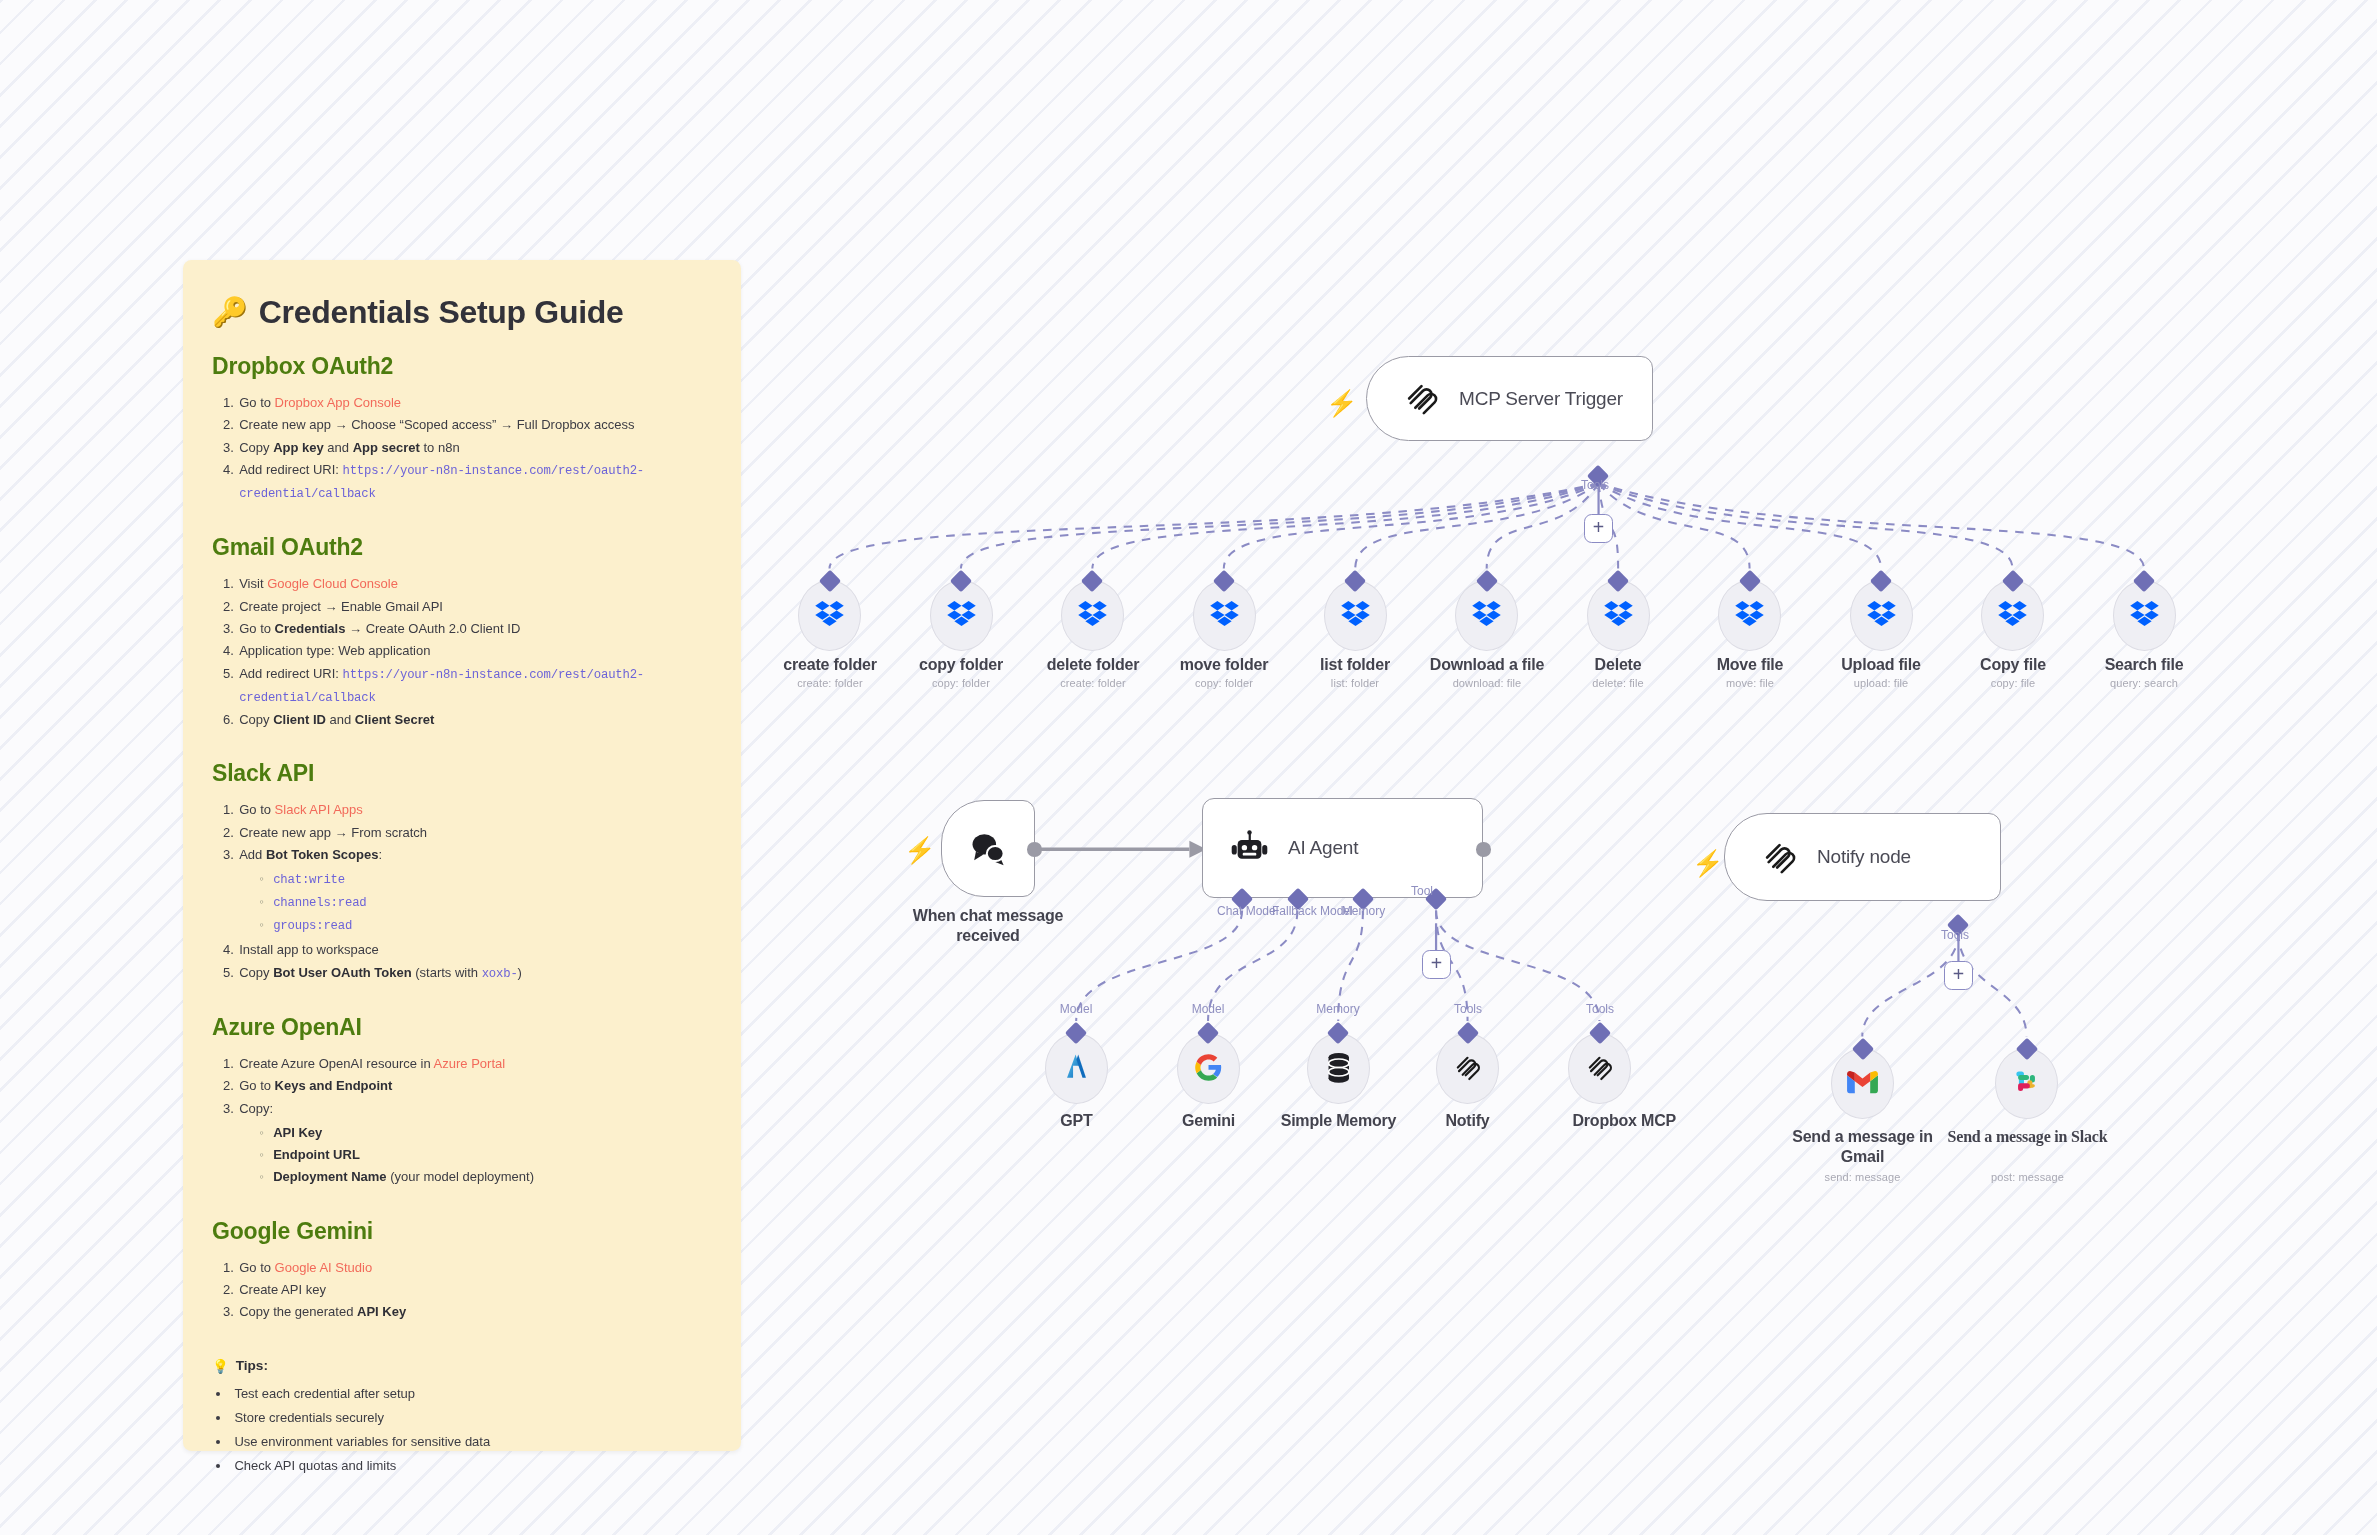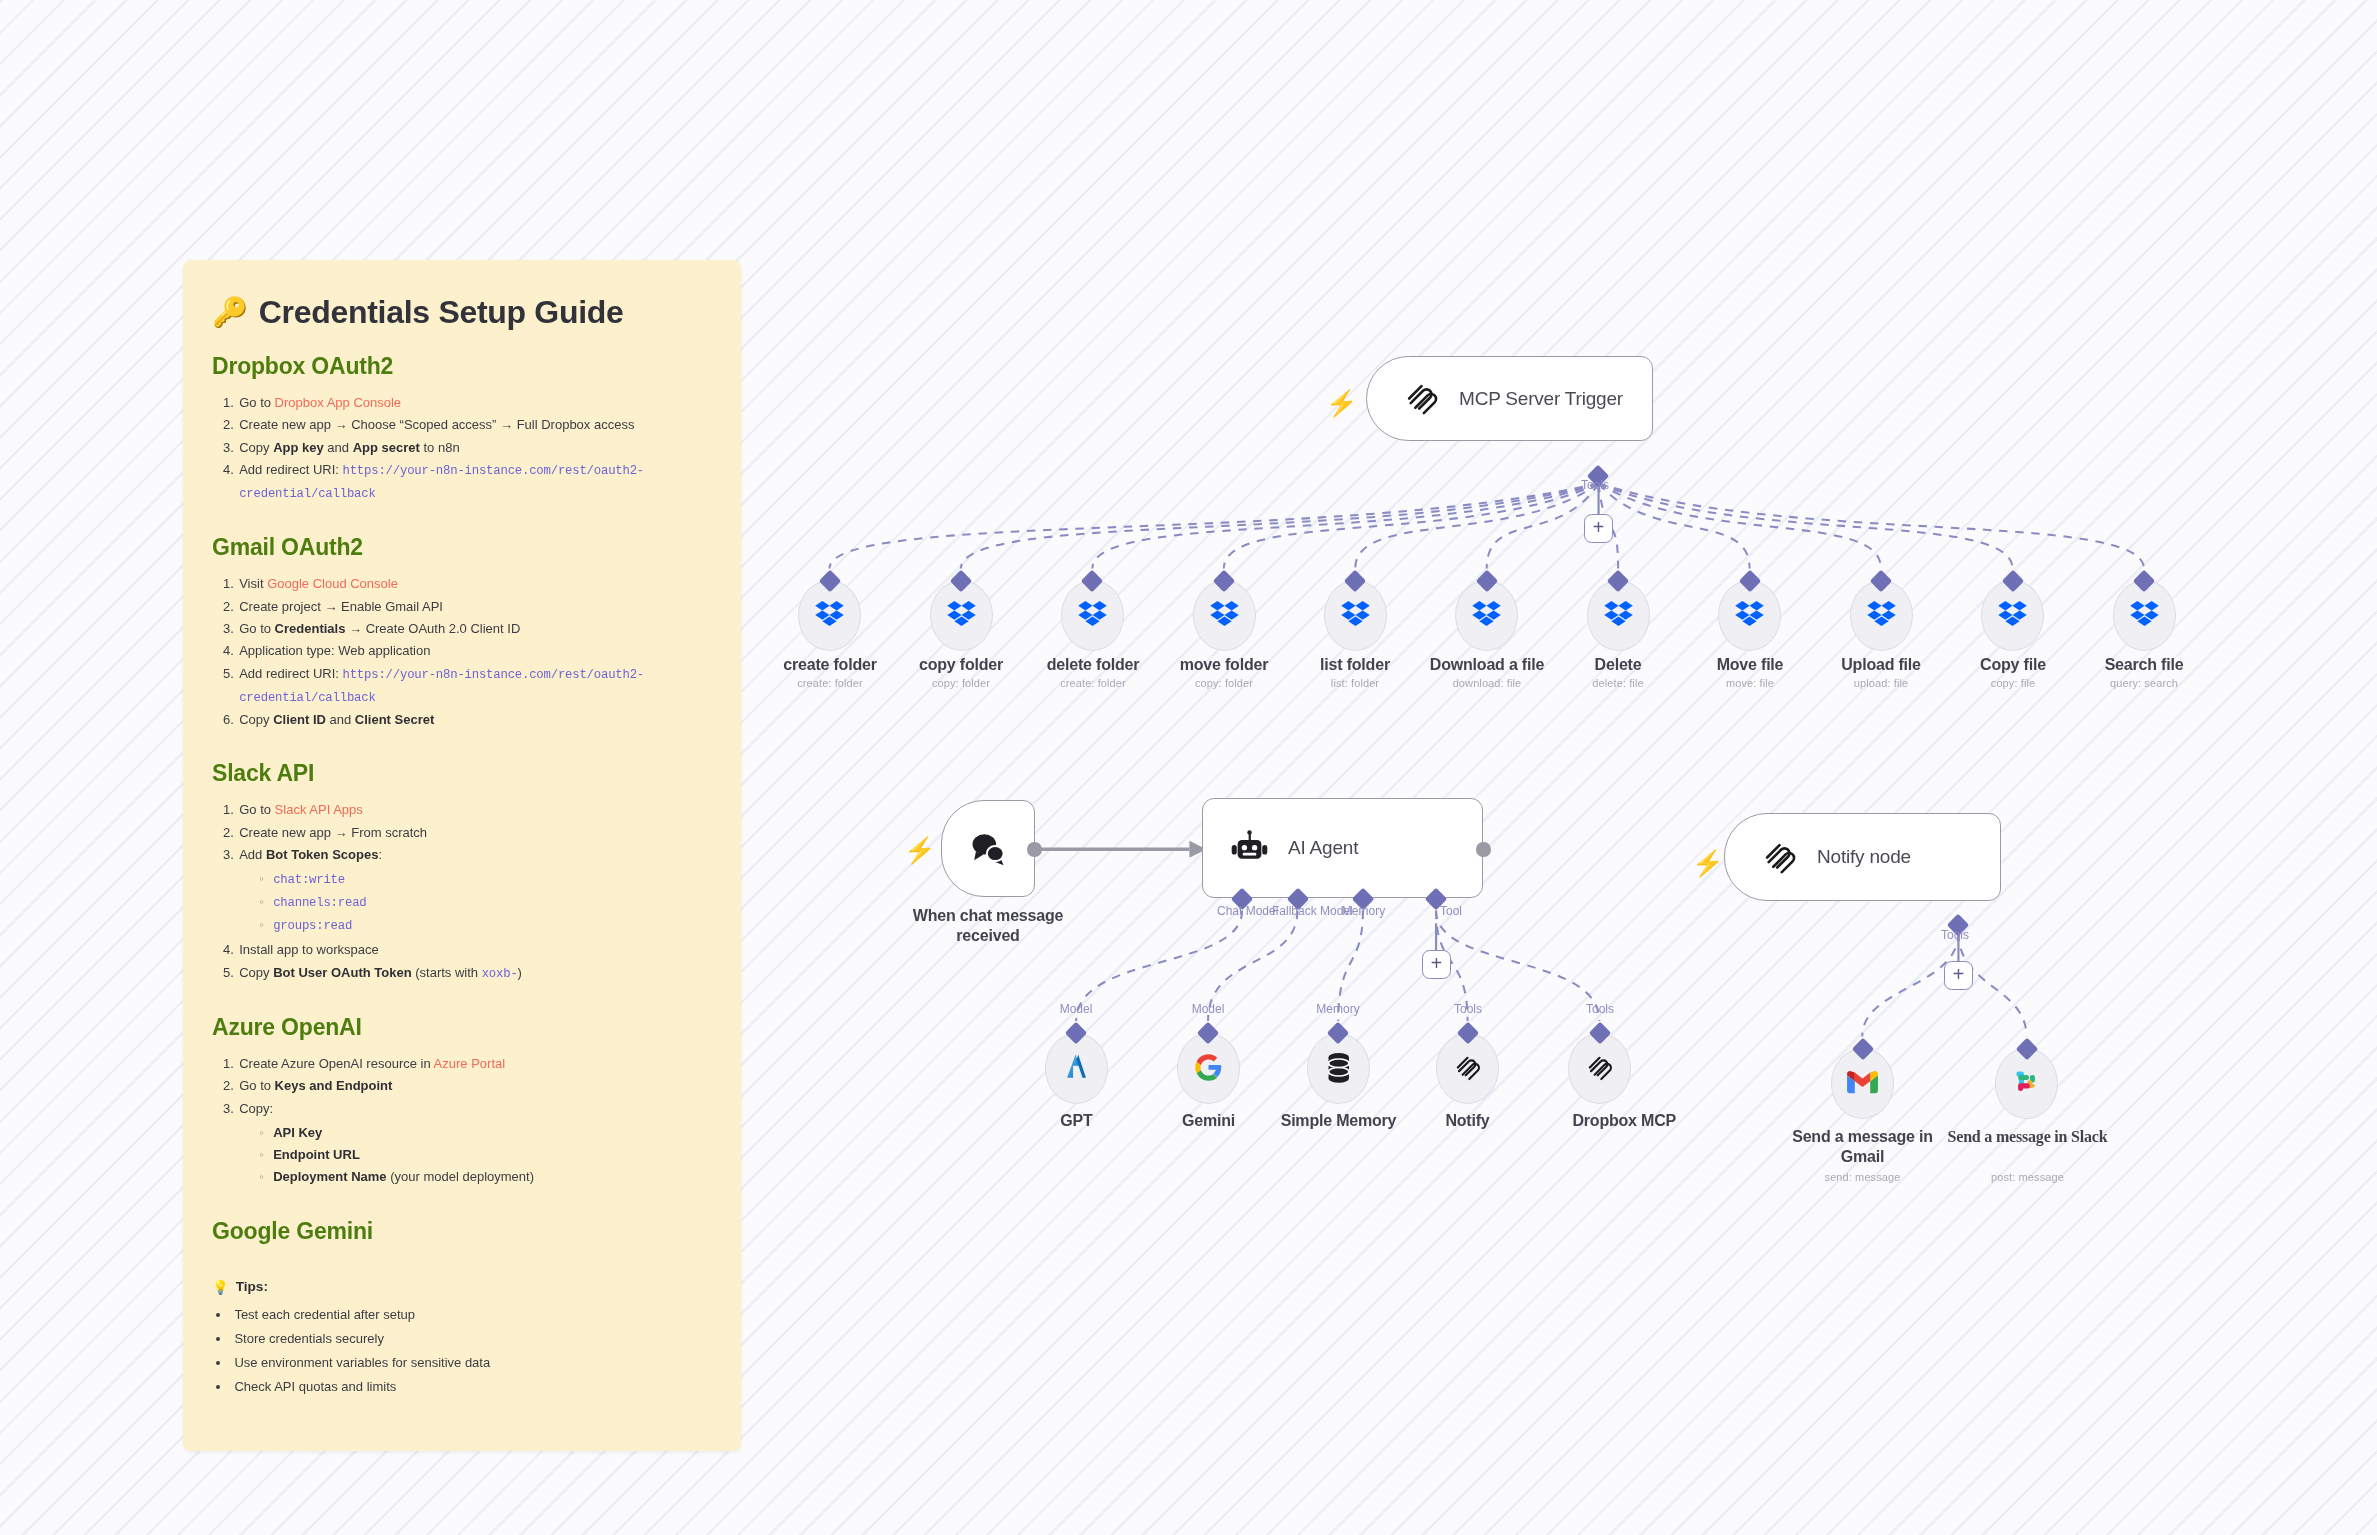--- a/index.html
+++ b/index.html
@@ -112,20 +112,25 @@
       <ol class="steps">
         <li><span>Create Azure OpenAI resource in </span><span class="lnk">Azure Portal</span></li>
         <li><span>Go to </span><span class="b">Keys and Endpoint</span></li>
         <li><span>Copy:</span><ul class="sub">
             <li><span class="b">API Key</span></li>
             <li><span class="b">Endpoint URL</span></li>
             <li><span class="b">Deployment Name</span><span> (your model deployment)</span></li>
           </ul></li>
       </ol>
       <div class="sec-h">Google Gemini</div>
+      <ol class="steps">
+        <li><span>Go to </span><span class="lnk">Google AI Studio</span></li>
+        <li><span>Create API key</span></li>
+        <li><span>Copy the generated </span><span class="b">API Key</span></li>
+      </ol>
     </div>
 
   <div class="tips-head">
     <span>💡</span>
     <span>Tips:</span>
   </div>
   <ul class="tips" id="tips-host">
       <li>Test each credential after setup</li>
       <li>Store credentials securely</li>
       <li>Use environment variables for sensitive data</li>
@@ -369,21 +374,21 @@
 </div>
 <div class="dot" style="left:1476px;top:842px;"></div>
 <div id="agent-ports-host">
     <div class="diamond" style="left: 1234px; top: 891px;"></div>
     <div class="portlbl" style="left: 1217px; top: 904px; width: 51px; text-align: center;">Chat Model</div>
     <div class="diamond" style="left: 1290px; top: 891px;"></div>
     <div class="portlbl" style="left: 1272px; top: 904px; width: 51px; text-align: center;">Fallback Model</div>
     <div class="diamond" style="left: 1355px; top: 891px;"></div>
     <div class="portlbl" style="left: 1338px; top: 904px; width: 51px; text-align: center;">Memory</div>
     <div class="diamond" style="left: 1428px; top: 891px;"></div>
-    <div class="portlbl" style="left: 1411px; top: 904px; width: 51px; text-align: right;">Tool</div>
+    <div class="portlbl" style="left: 1411px; top: 884px; width: 51px; text-align: left;">Tool</div>
   </div>
 <div class="plus" style="left:1422px;top:950px;">+</div>
 
 <div id="agent-subnodes-host">
     <div class="cnode" style="left: 1045px; top: 1033px;">
       <span><svg width="31" height="31" viewBox="0 0 36 36">
           <defs>
             <linearGradient id="az" x1="0" y1="0" x2="1" y2="1">
               <stop offset="0" stop-color="#5ec9f0"></stop>
               <stop offset="1" stop-color="#0f6cbd"></stop>

